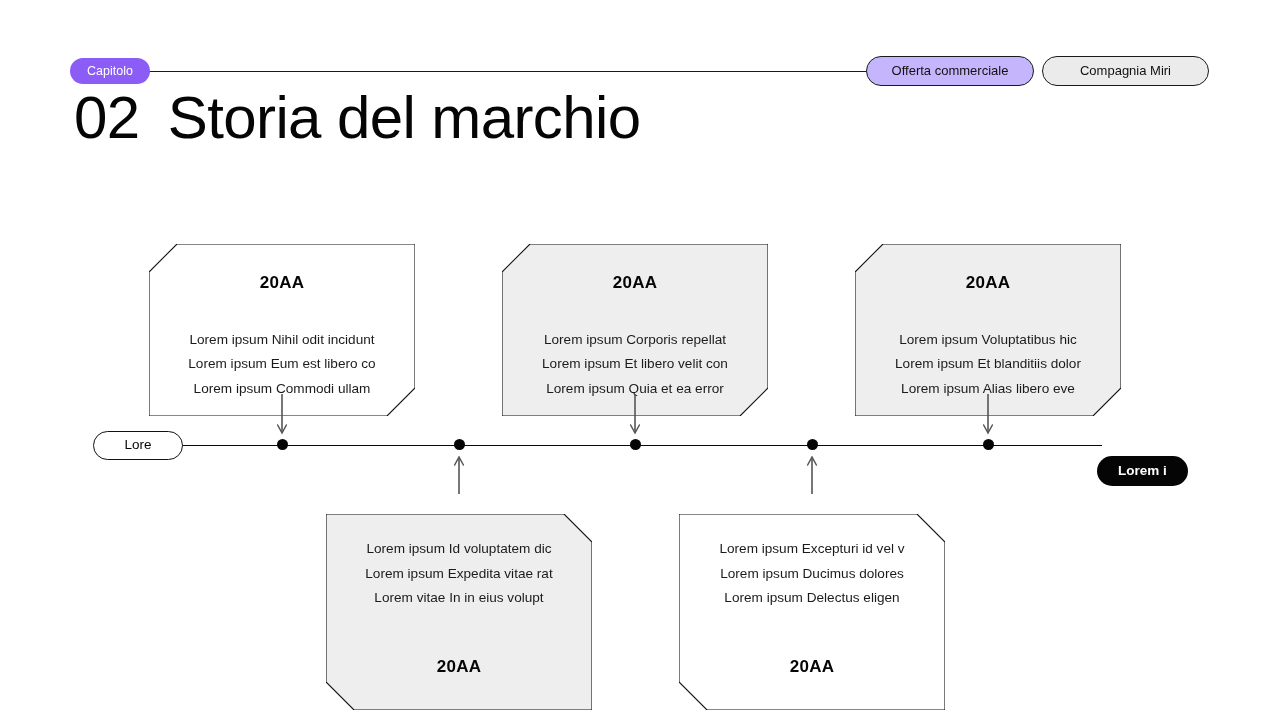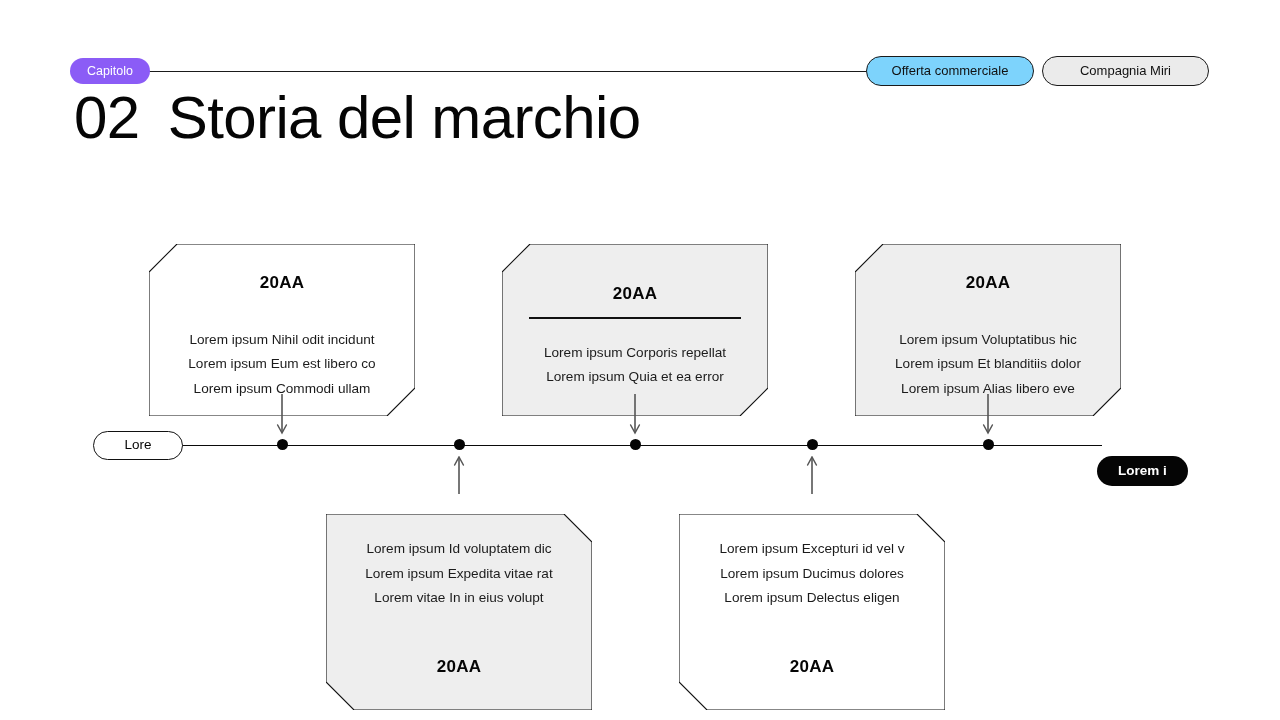--- a/index.html
+++ b/index.html
@@ -44,21 +44,21 @@
     background: #1a1a1a;
     z-index: 1;
   }
 
   .chip-outline {
     position: absolute;
     top: 56px;
     height: 30px;
     border: 1px solid #1a1a1a;
     border-radius: 15px;
-    background: #7dd3fc;
+    background: #c4b5fd;
     color: #111111;
     font-size: 13px;
     line-height: 28px;
     text-align: center;
     white-space: nowrap;
     z-index: 6;
   }
   .chip-outline.c1 { left: 866px;  width: 168px; }
   .chip-outline.c2 { left: 1042px; width: 167px; background: #ebebeb; }
 
@@ -260,20 +260,21 @@
       </svg>
       <div class="card top" style="left: 502px; top: 222px; width: 266px; height: 172px;">
         <svg class="shape" width="266" height="172" viewBox="0 0 266 172">
           <polygon points="0,28 28,0 266,0 266,144 238,172 0,172" fill="#eeeeee" stroke="#111111" stroke-width="1.1"></polygon>
         </svg>
         <div class="inner">
           <div class="card-year">20AA</div>
           <div class="card-rule"></div>
           <div class="card-lines">
             <div>Lorem ipsum Corporis repellat</div>
+            <div>Lorem ipsum Et libero velit con</div>
             <div>Lorem ipsum Quia et ea error</div>
           </div>
         </div>
       </div>
       <svg class="conn" width="40" height="42" viewBox="0 0 40 42" style="left: 615px; top: 394px;">
         <path d="M 20 0 L 20 38" stroke="#555" stroke-width="1.6" fill="none"></path>
         <path d="M 15.625 31 L 20 39 L 24.375 31" stroke="#555" stroke-width="1.5" fill="none" stroke-linecap="round"></path>
       </svg>
       <div class="card bottom" style="left: 679px; top: 492px; width: 266px; height: 196px;">
         <svg class="shape" width="266" height="196" viewBox="0 0 266 196">

